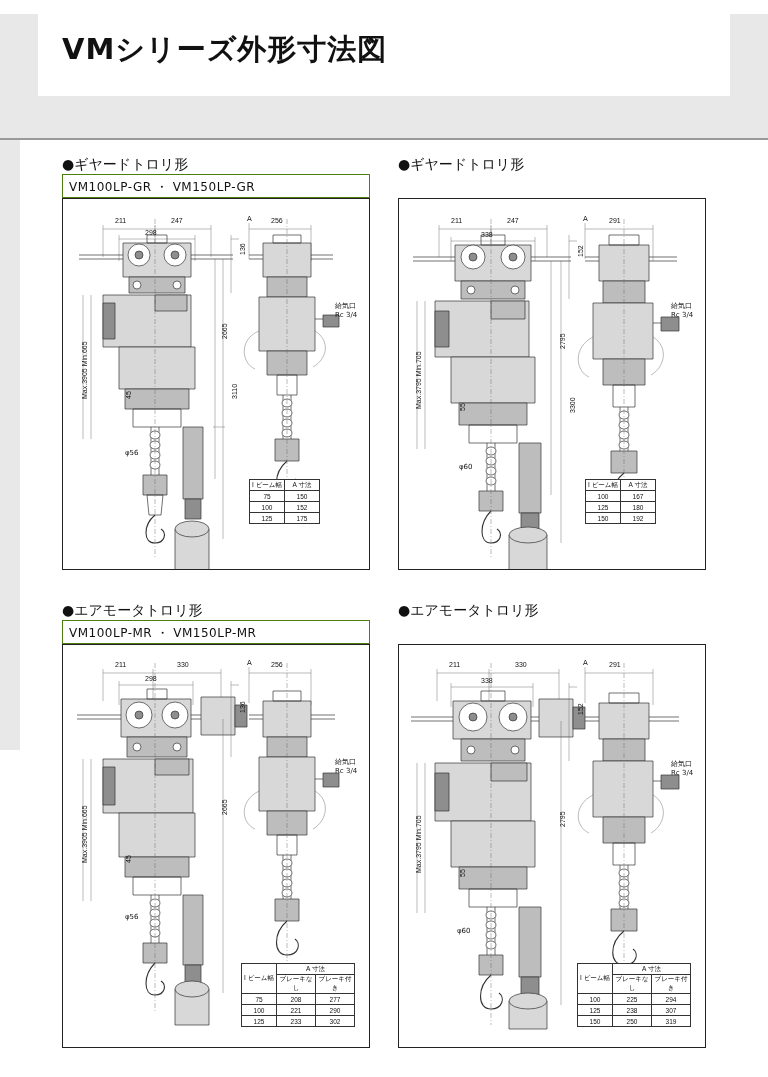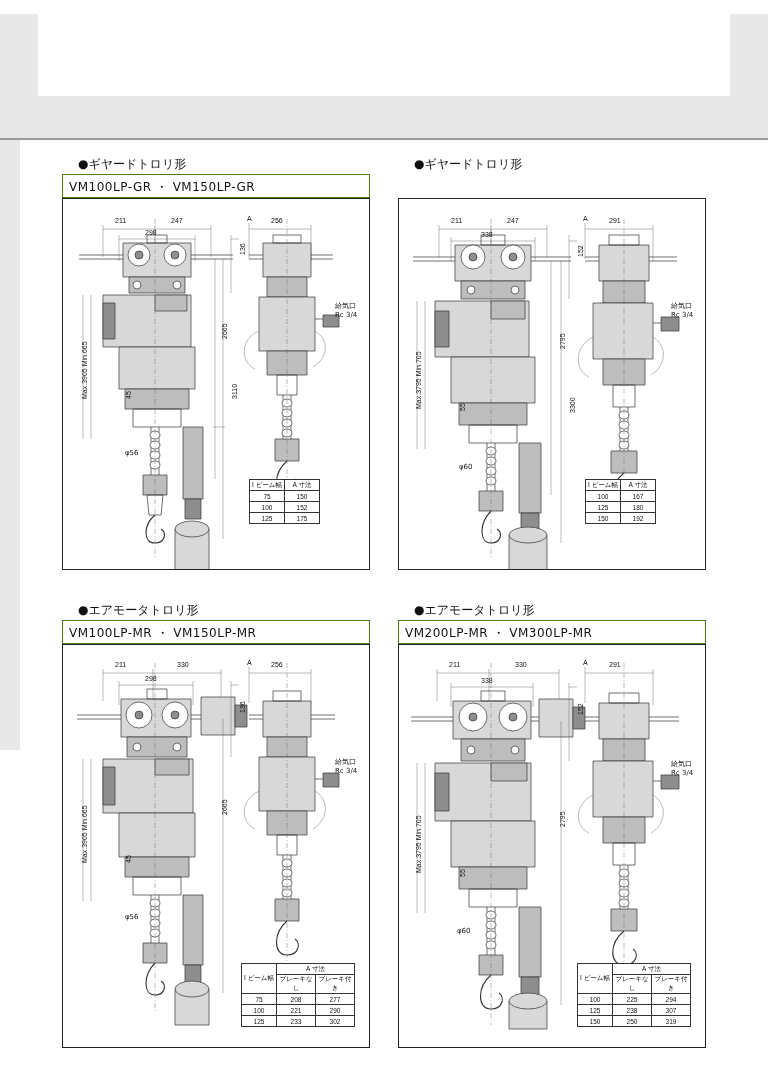--- a/index.html
+++ b/index.html
@@ -10,21 +10,21 @@
   .header-band{position:absolute;left:0;top:14px;width:768px;height:126px;background:#e8e8e8;}
   .header-inner{position:absolute;left:38px;top:14px;width:692px;height:82px;background:#ffffff;}
   .header-title{position:absolute;left:62px;top:30px;font-size:29px;font-weight:bold;letter-spacing:1px;
       font-family:"DejaVu Sans",sans-serif;color:#111;white-space:nowrap;}
   .header-rule{position:absolute;left:0;top:138px;width:768px;height:2px;background:#9a9a9a;}
   .left-band{position:absolute;left:0;top:140px;width:20px;height:610px;background:#e8e8e8;}
   .left-band2{position:absolute;left:0;top:752px;width:20px;height:325px;background:#ffffff;}
 
   
   .panel{position:absolute;}
-  .panel-bullet{position:absolute;left:16px;top:0;font-size:12px;line-height:12px;white-space:nowrap;
+  .panel-bullet{position:absolute;left:0;top:0;font-size:14px;line-height:12px;white-space:nowrap;
       font-family:"DejaVu Sans",sans-serif;}
   .panel-model{position:absolute;left:0;top:16px;width:100%;height:24px;border:1px solid #4d7c0f;
       box-sizing:border-box;}
   .panel-model span{position:absolute;left:6px;top:4px;font-size:12px;letter-spacing:0.5px;
       font-family:"DejaVu Sans",sans-serif;white-space:nowrap;}
   .panel-body{position:absolute;left:0;top:40px;width:100%;border:1px solid #222;box-sizing:border-box;
       background:#fff;overflow:hidden;}
 
   
   .dim{position:absolute;font-size:7px;color:#111;font-family:"Liberation Sans",sans-serif;white-space:nowrap;}
@@ -52,20 +52,21 @@
   .cw2{width:34px;}
   .cw3{width:38px;}
 </style>
 </head>
 <body>
 
 <div class="page">
 
   <div class="header-band"></div>
   <div class="header-inner"></div>
+  <div class="header-title">VMシリーズ外形寸法図</div>
   <div class="header-rule"></div>
   <div class="left-band"></div>
   <div class="left-band2"></div>
 
   <div class="panel" style="left:62px;top:158px;width:308px;height:412px;">
     <div class="panel-bullet">●ギヤードトロリ形</div>
     <div class="panel-model">
       <span>VM100LP-GR ・ VM150LP-GR</span>
     </div>
     <div class="panel-body" style="height:372px;">
@@ -468,23 +469,20 @@
           <td>233</td>
           <td>302</td>
         </tr>
       </tbody>
         </table>
     </div>
   </div>
 
   <div class="panel" style="left:398px;top:604px;width:308px;height:444px;">
     <div class="panel-bullet">●エアモータトロリ形</div>
-    <div class="panel-model">
-      <span>VM200LP-MR ・ VM300LP-MR</span>
-    </div>
     <div class="panel-body" style="height:404px;">
 
       <svg width="306" height="402" viewBox="0 0 306 402">
         <g class="lnthin">
           <line x1="38" y1="24" x2="38" y2="56"></line>
             <line x1="90" y1="24" x2="90" y2="56"></line>
           <line x1="160" y1="24" x2="160" y2="56"></line>
           <line x1="38" y1="28" x2="90" y2="28"></line>
             <line x1="90" y1="28" x2="160" y2="28"></line>
           <line x1="52" y1="42" x2="134" y2="42"></line>

